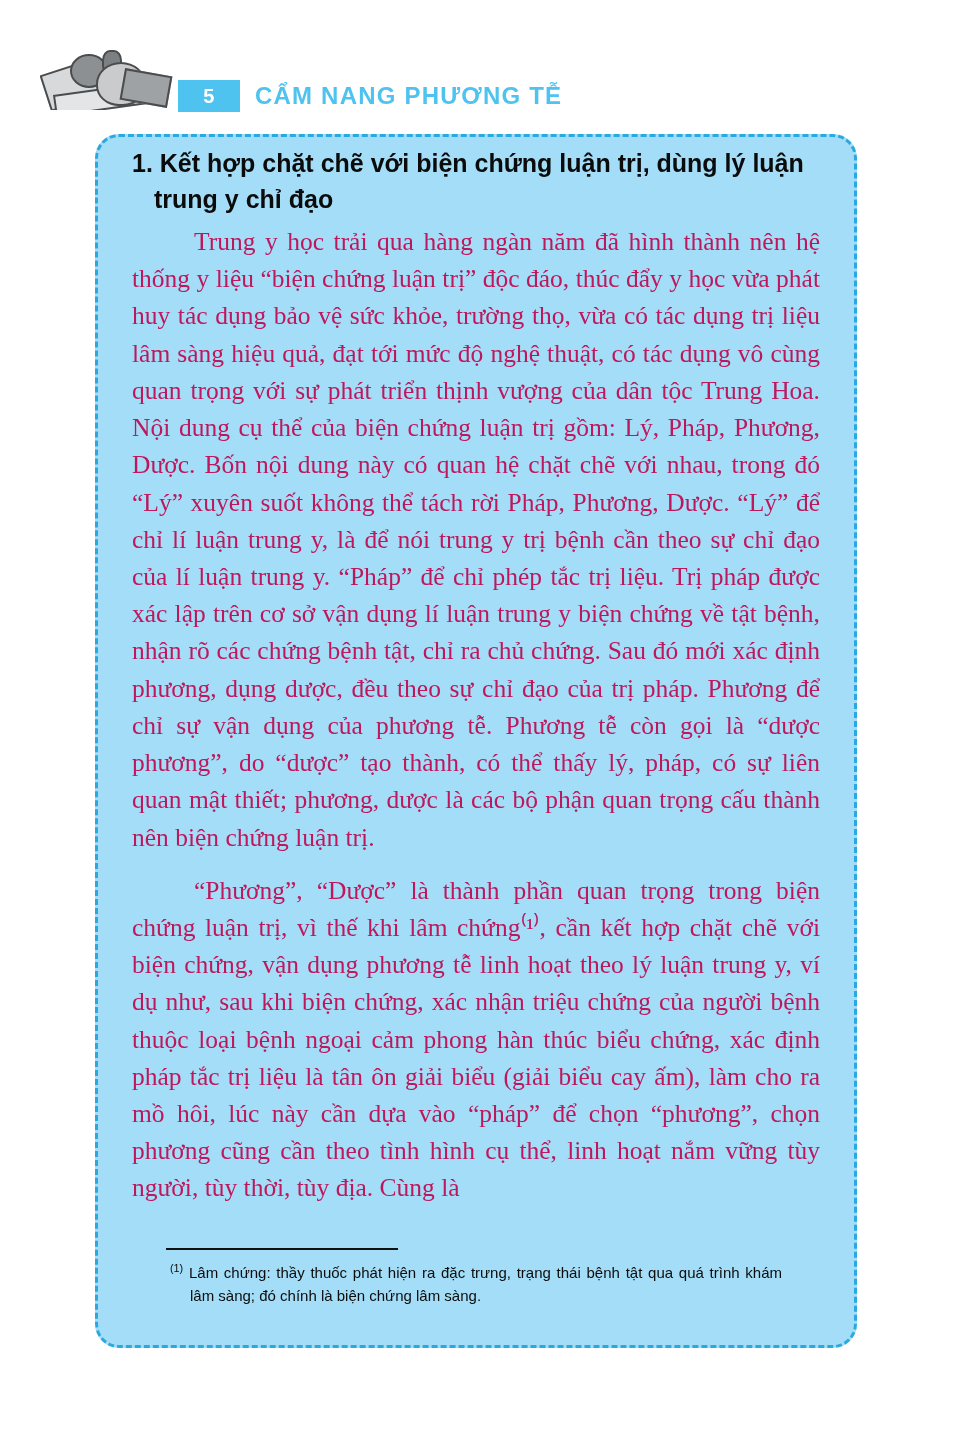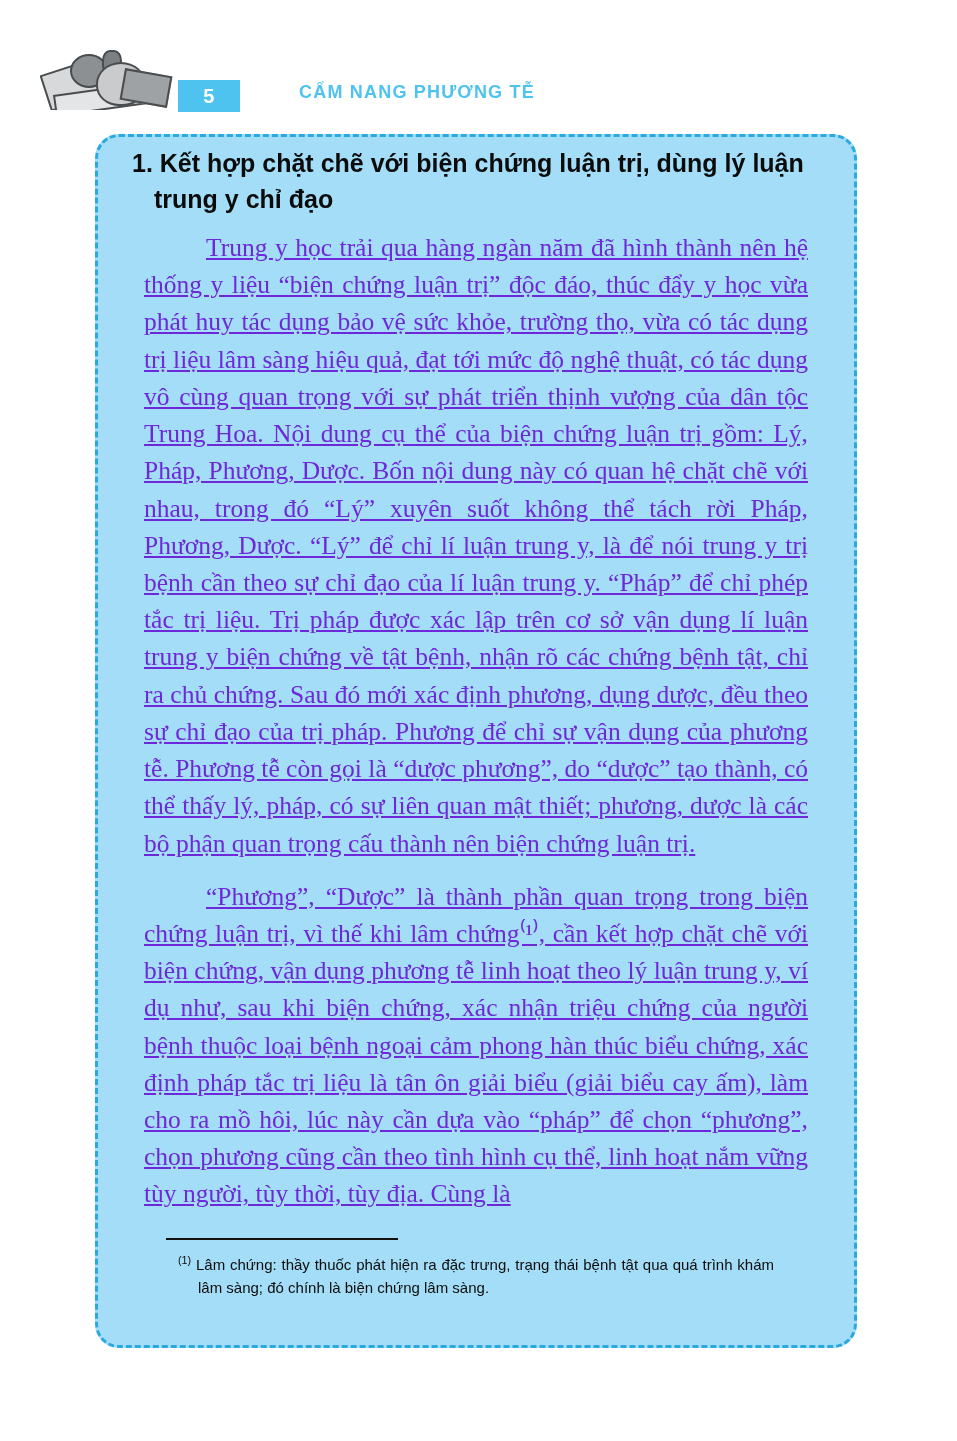--- a/index.html
+++ b/index.html
@@ -60,24 +60,23 @@
     font-size: 20px;
     color: #ffffff;
     letter-spacing: 0.5px;
   }
   .running-head {
     position: absolute;
     left: 215px;
     top: 34px;
     font-family: "Liberation Sans", sans-serif;
     font-weight: bold;
-    font-size: 18px;
+    font-size: 24px;
     letter-spacing: 1.2px;
     color: #4ec3f0;
-    margin-left: 44px;
   }
 
   
   .panel {
     position: absolute;
     left: 95px;
     top: 134px;
     width: 762px;
     height: 1214px;
     background: #a3ddf7;
@@ -99,27 +98,26 @@
     color: #0b0b0b;
     margin: 0 0 6px 0;
     padding-left: 22px;
     text-indent: -22px;
   }
 
   .body-text {
     font-family: "Liberation Serif", serif;
     font-size: 25.5px;
     line-height: 1.46;
-    color: #6d28d9;
+    color: #be185d;
     text-align: justify;
     text-align-last: left;
-    margin: 12px;
+    margin: 0;
     -webkit-hyphens: none;
     hyphens: none;
-    text-decoration: underline;
   }
   .body-text + .body-text {
     margin-top: 16px;
   }
   .body-text .indent {
     display: inline-block;
     width: 62px;
   }
   sup {
     font-size: 0.58em;
@@ -141,21 +139,21 @@
   }
   .footnote-text {
     font-family: "Liberation Sans", sans-serif;
     font-size: 15px;
     line-height: 1.5;
     color: #0d0d0d;
     text-align: justify;
     text-align-last: left;
     padding-left: 20px;
     text-indent: -20px;
-    margin: 12px;
+    margin: 4px;
   }
   .footnote-text sup {
     font-size: 0.72em;
   }
 </style>
 </head>
 <body>
 
 <div class="header">
 

